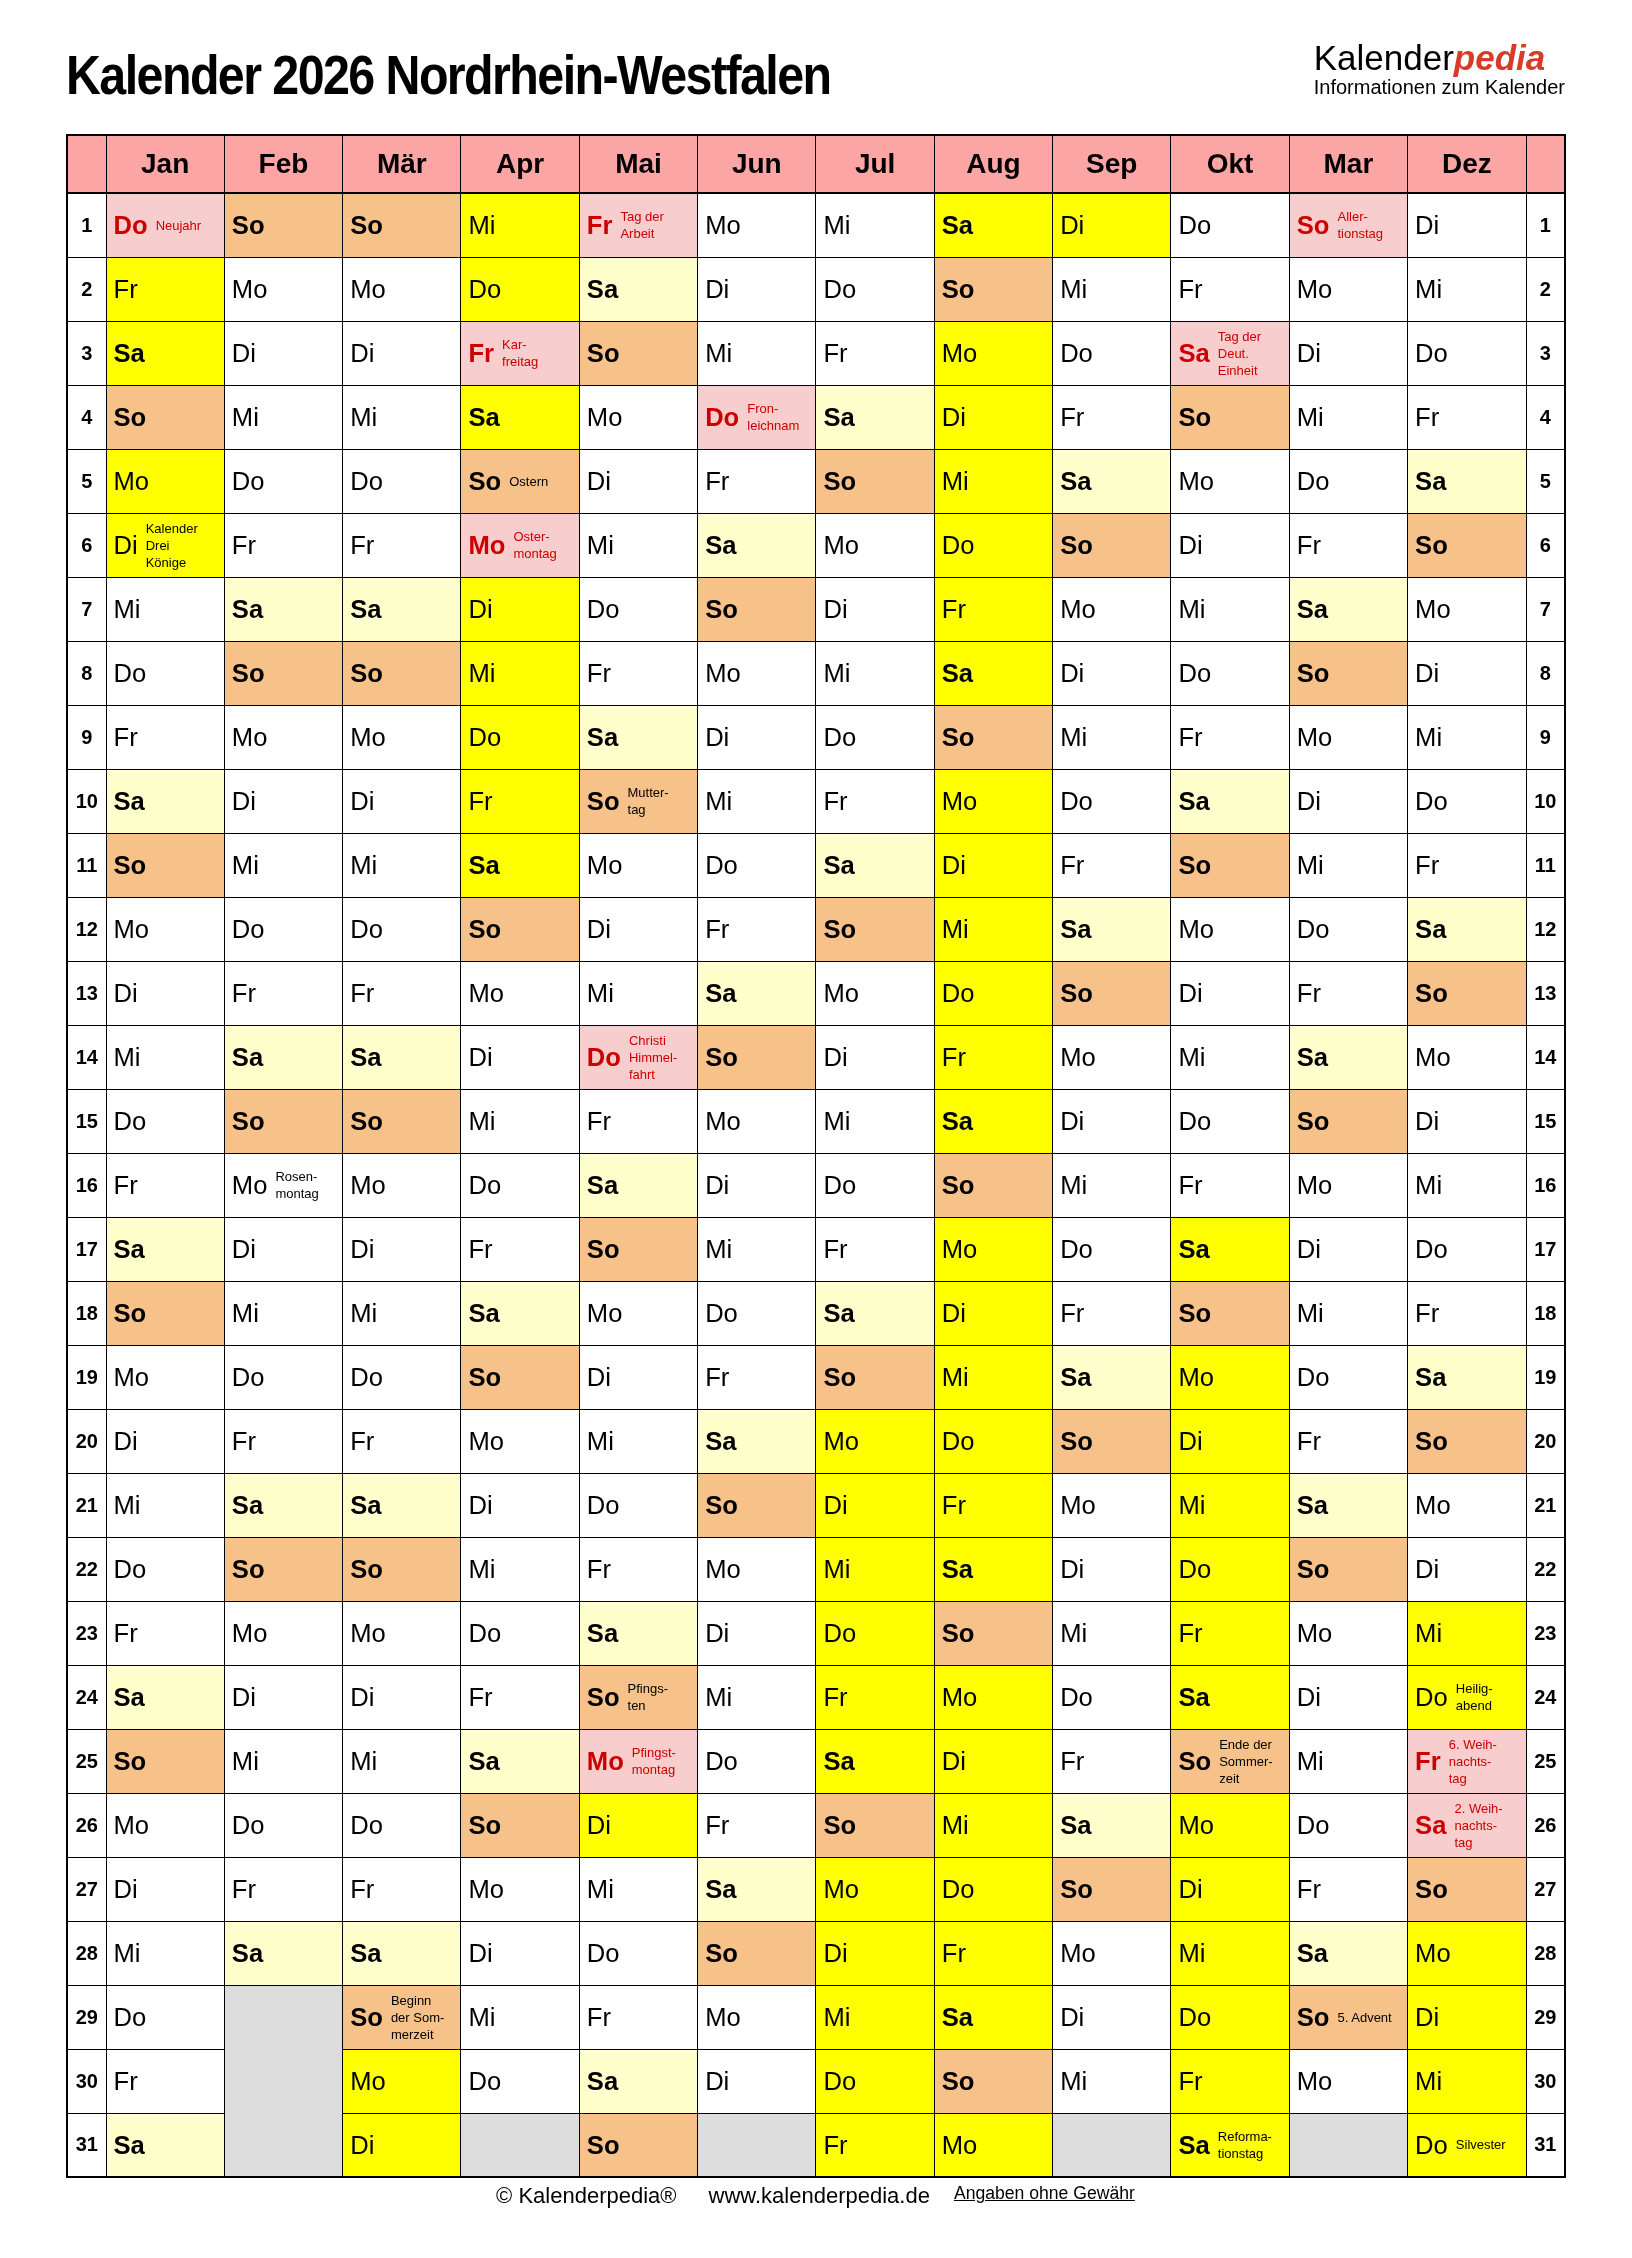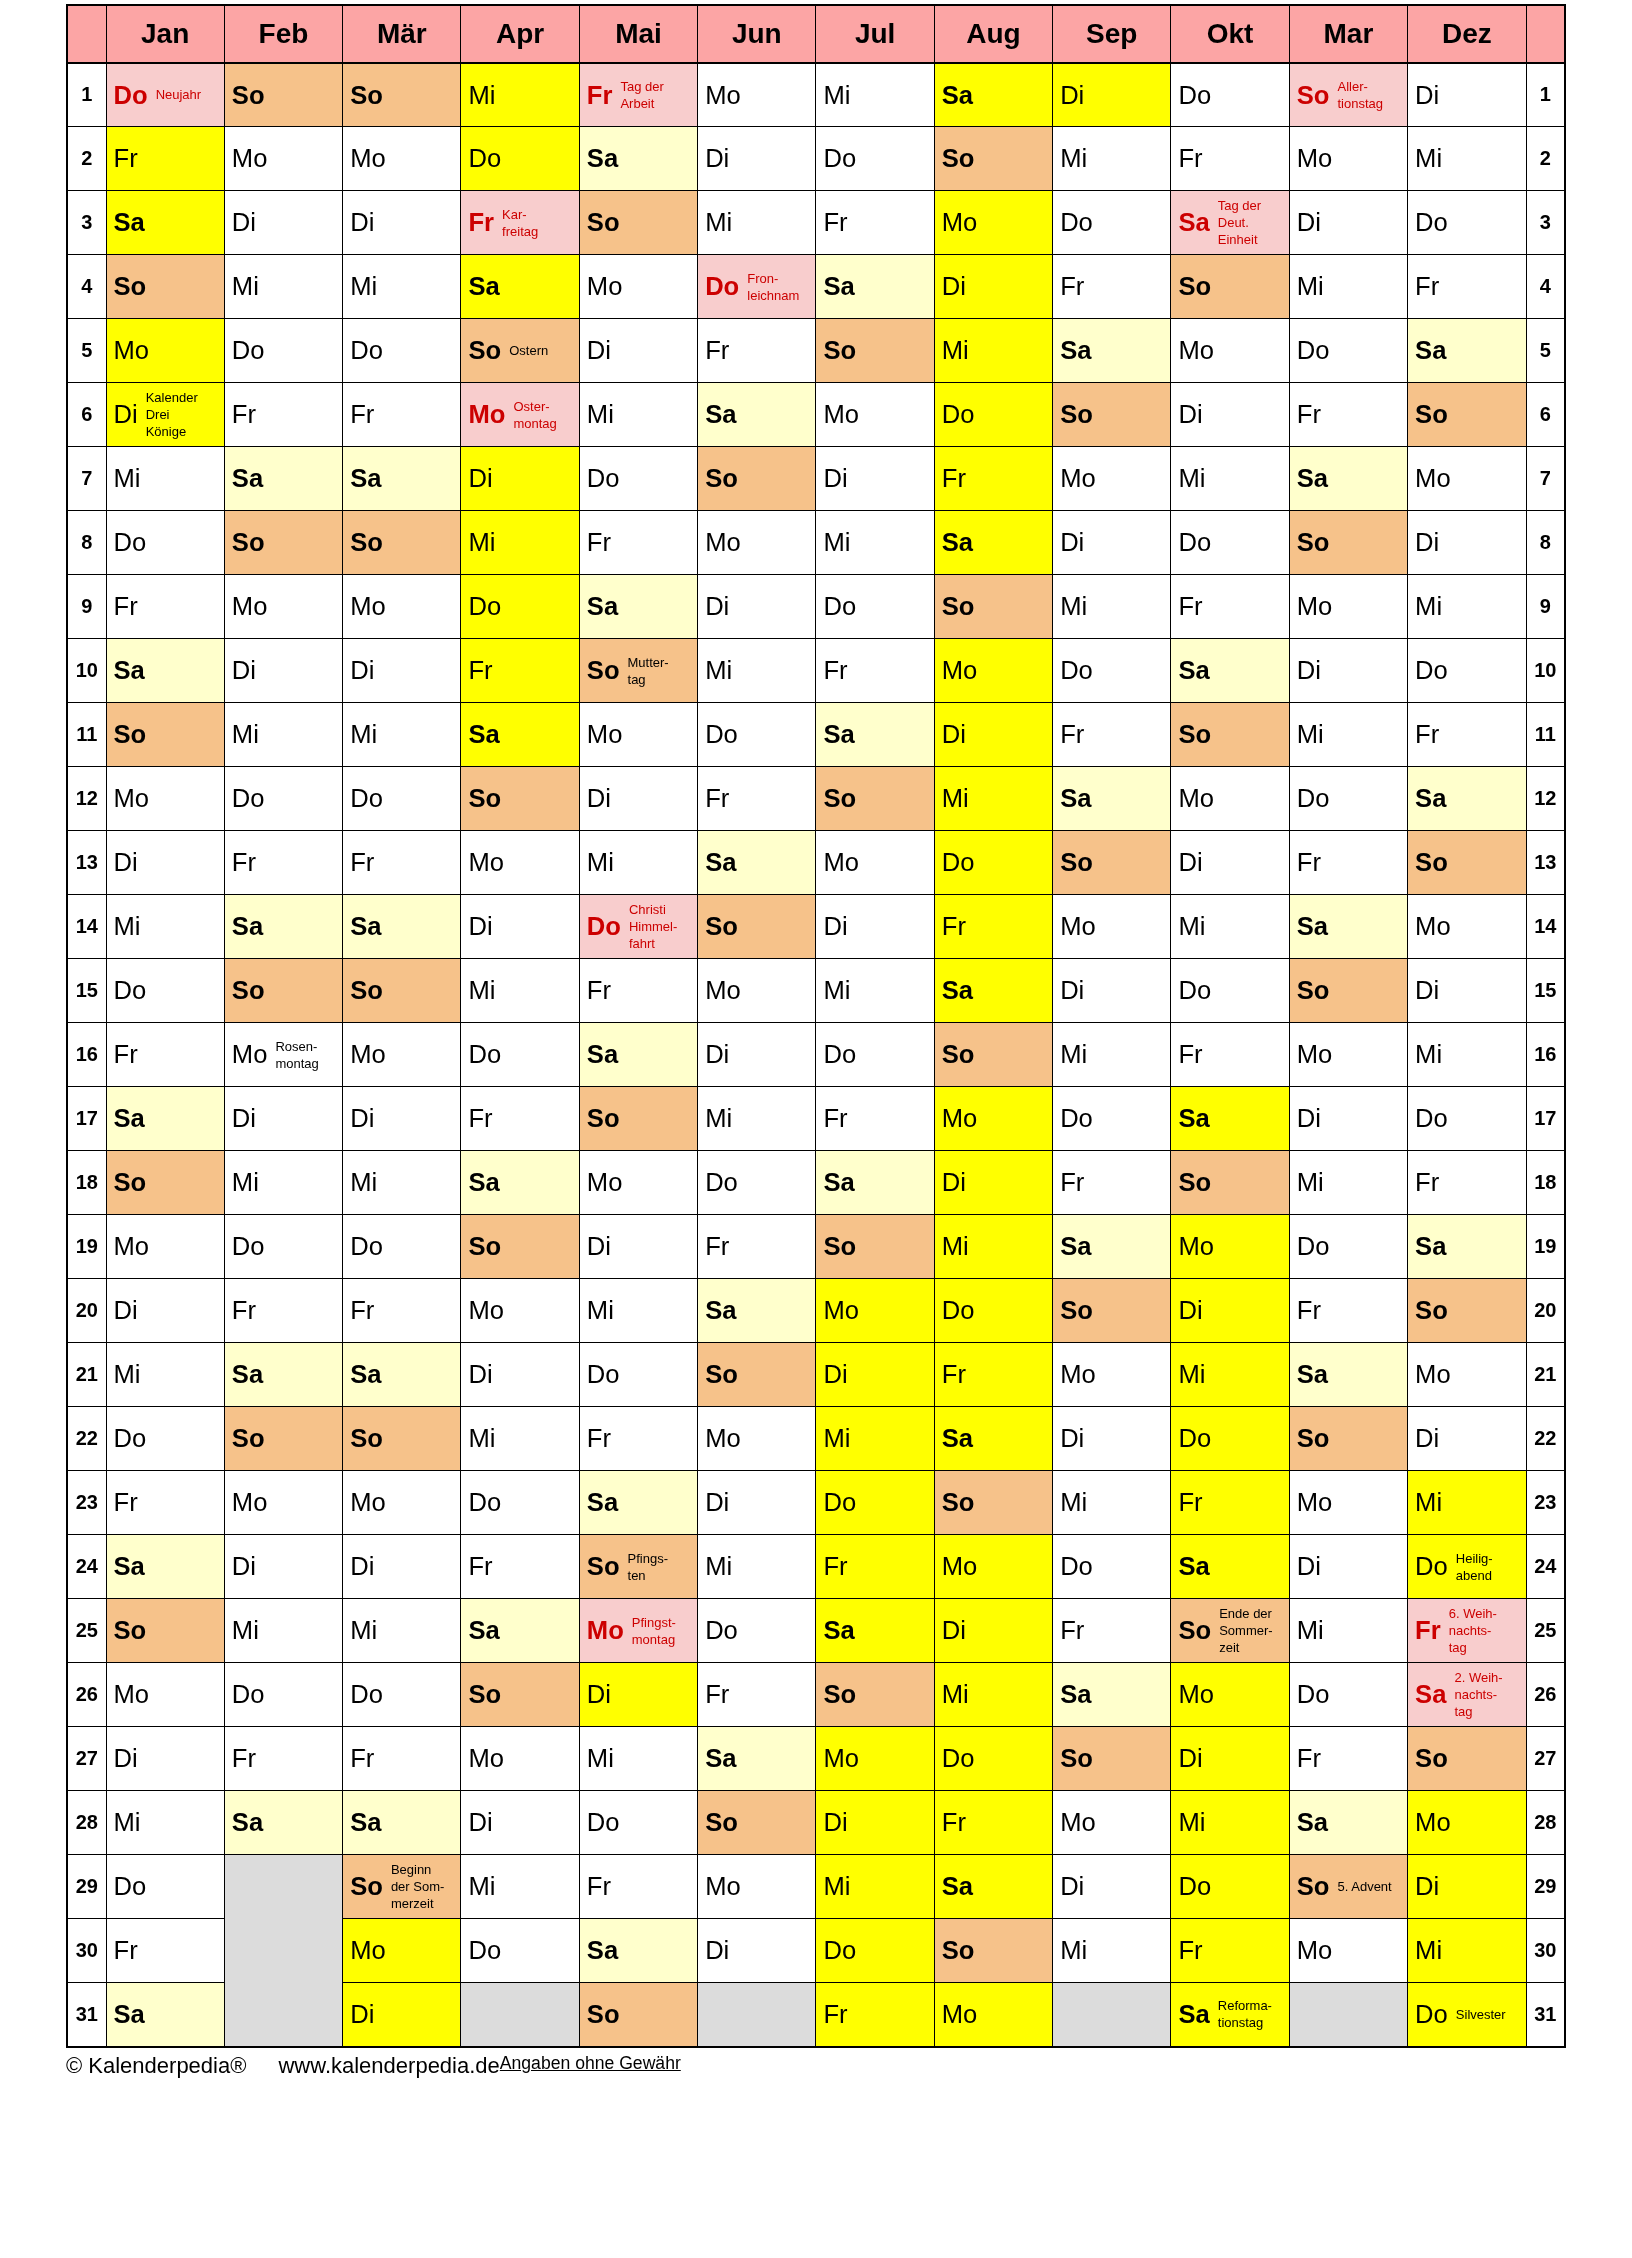--- a/index.html
+++ b/index.html
@@ -53,32 +53,40 @@
   .wd{font-size:25.6px;line-height:26.5px;flex:0 0 auto;}
   .wd.bold{font-weight:bold;}
   .lbl{
     font-size:13px;line-height:17px;white-space:pre-line;
     margin-left:8px;text-align:left;
   }
   td.t-h .wd,td.t-h .lbl{color:var(--red);}
 
   
   .footer{
-    display:flex;justify-content:flex-start;align-items:flex-start;
+    display:flex;justify-content:center;align-items:flex-start;
     margin:5.3px 67px 0 66px;
+    gap:24px;
   }
   .footer-left{font-size:22px;}
   .footer-left .url{margin-left:32px;}
   .footer-right{font-size:17.6px;padding-top:0;text-decoration:underline;}
 </style>
 </head>
 <body>
 
 <div class="page">
 
+  <div class="topbar">
+    <h1 class="page-title">Kalender 2026 Nordrhein-Westfalen</h1>
+    <div class="logo">
+      <div class="logo-line1"><span>Kalender</span><span class="logo-accent">pedia</span></div>
+      <div class="logo-sub">Informationen zum Kalender</div>
+    </div>
+  </div>
 
   <table class="cal" id="cal-table">
       <colgroup>
         <col class="numcol">
         <col>
         <col>
         <col>
         <col>
         <col>
         <col>

